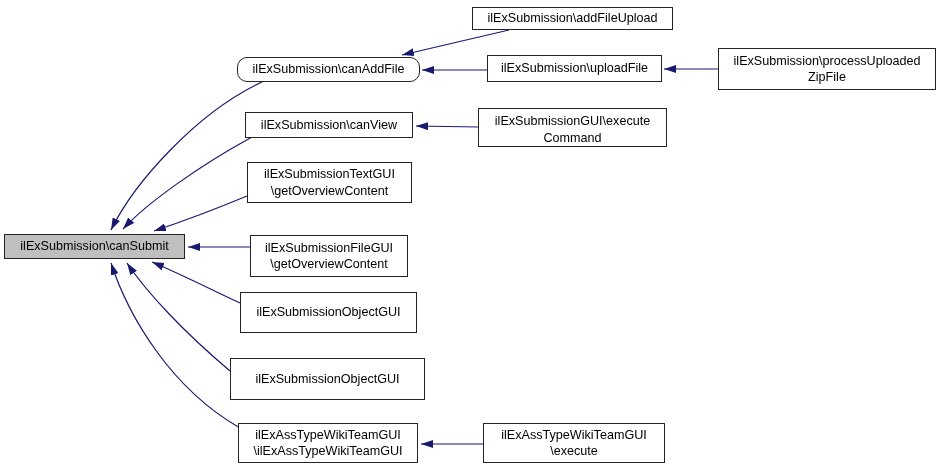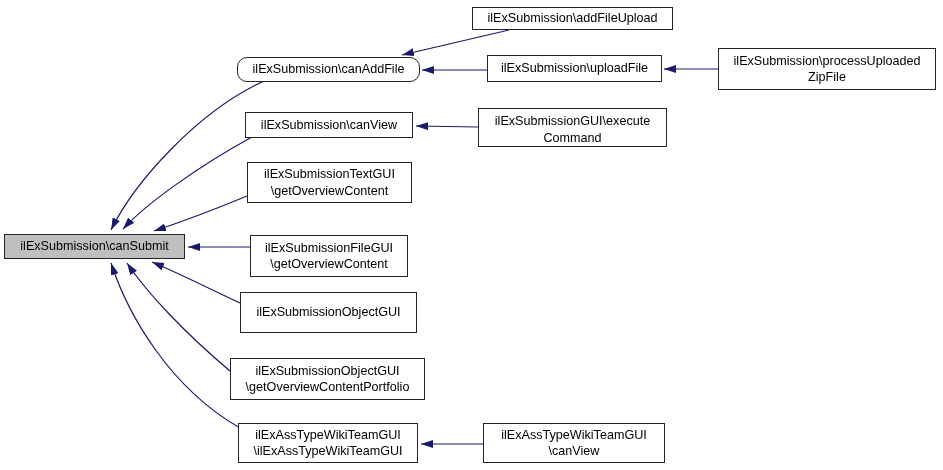--- a/index.html
+++ b/index.html
@@ -96,21 +96,20 @@
     <span>ilExSubmissionFileGUI</span>
     <span>\getOverviewContent</span>
   </div>
 
   <div class="node" style="left:240px; top:292px; width:177px; height:41px;">
     <span>ilExSubmissionObjectGUI</span>
   </div>
 
   <div class="node" style="left:230px; top:358px; width:195px; height:42px;">
     <span>ilExSubmissionObjectGUI</span>
-    <span>\getOverviewContentPortfolio</span>
   </div>
 
   <div class="node" style="left:238px; top:423px; width:180px; height:40px;">
     <span>ilExAssTypeWikiTeamGUI</span>
     <span>\ilExAssTypeWikiTeamGUI</span>
   </div>
 
   <div class="node" style="left:472px; top:7px; width:201px; height:23px;">
     <span>ilExSubmission\addFileUpload</span>
   </div>
@@ -124,16 +123,16 @@
     <span>Command</span>
   </div>
 
   <div class="node" style="left:718px; top:48px; width:218px; height:42px;">
     <span>ilExSubmission\processUploaded</span>
     <span>ZipFile</span>
   </div>
 
   <div class="node" style="left:483px; top:423px; width:182px; height:40px;">
     <span>ilExAssTypeWikiTeamGUI</span>
-    <span>\canView</span>
+    <span>\execute</span>
   </div>
 
 </div>
 
 </body></html>

